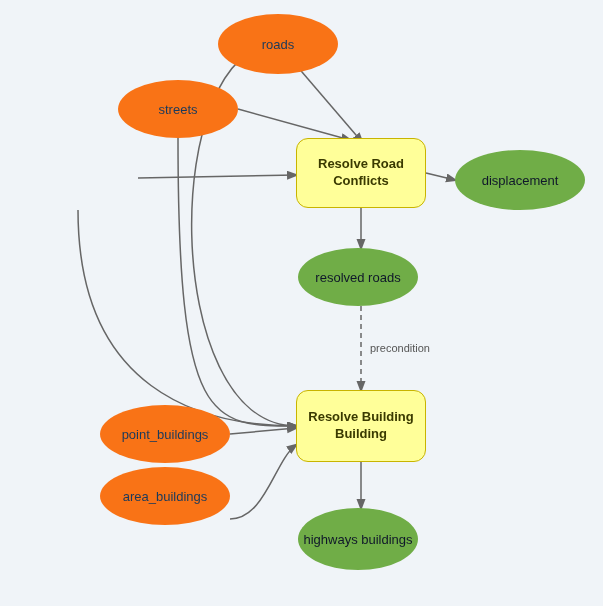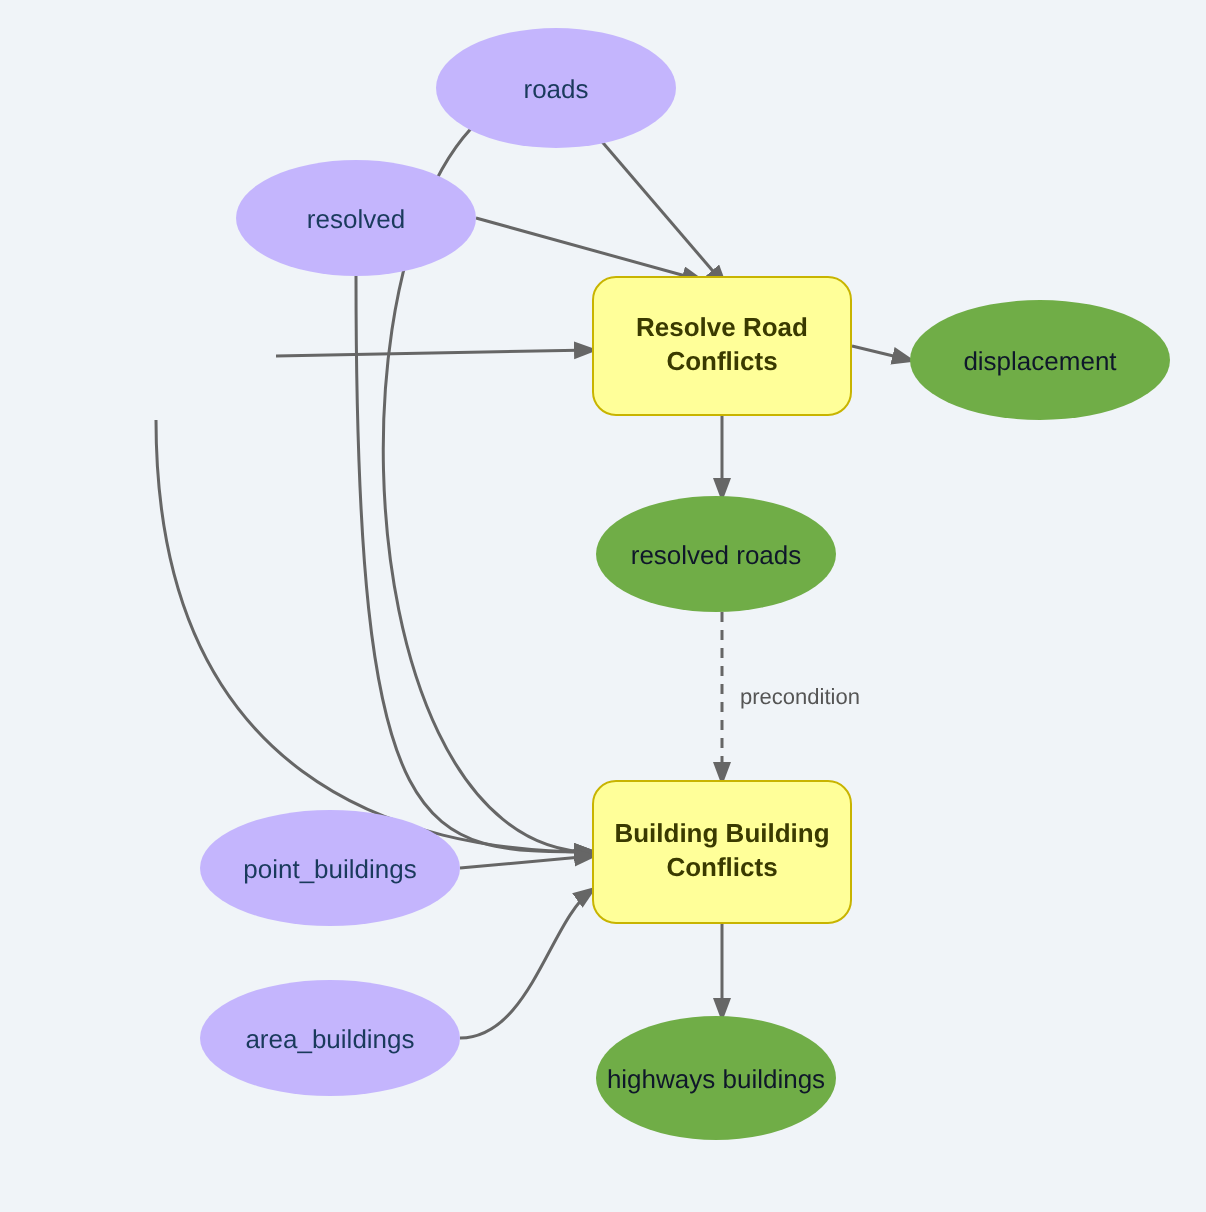--- a/index.html
+++ b/index.html
@@ -18,21 +18,21 @@
     }
     .node {
       position: absolute;
       display: flex;
       align-items: center;
       justify-content: center;
       text-align: center;
     }
     .ellipse {
       border-radius: 50%;
-      background: #c4b5fd;
+      background: #f97316;
       color: #1a3a5c;
       font-weight: 500;
     }
     .ellipse-green {
       border-radius: 50%;
       background: #70ad47;
       color: #0f172a;
       font-weight: 500;
     }
     .rect-yellow {
@@ -91,44 +91,44 @@
     <path d="M230,519 C265,519 275,460 296,445" stroke="#666" stroke-width="1.5" fill="none" marker-end="url(#arrow)"></path>
 
     <line x1="361" y1="462" x2="361" y2="508" stroke="#666" stroke-width="1.5" marker-end="url(#arrow)"></line>
   </svg>
 
   <div class="node ellipse" style="left:218px; top:14px; width:120px; height:60px;">
     <span>roads</span>
   </div>
 
   <div class="node ellipse" style="left:118px; top:80px; width:120px; height:58px;">
-    <span>resolved</span>
+    <span>streets</span>
   </div>
 
 
   <div class="node rect-yellow" style="left:296px; top:138px; width:130px; height:70px; padding:20px;">
     <span>Resolve Road Conflicts</span>
   </div>
 
   <div class="node ellipse-green" style="left:455px; top:150px; width:130px; height:60px;">
     <span>displacement</span>
   </div>
 
   <div class="node ellipse-green" style="left:298px; top:248px; width:120px; height:58px;text-align:right;">
     <span>resolved roads</span>
   </div>
 
   <div class="node ellipse" style="left:100px; top:405px; width:130px; height:58px;">
     <span>point_buildings</span>
   </div>
 
-  <div class="node ellipse" style="left:100px; top:490px; width:130px; height:58px;">
+  <div class="node ellipse" style="left:100px; top:467px; width:130px; height:58px;">
     <span>area_buildings</span>
   </div>
 
   <div class="node rect-yellow" style="left:296px; top:390px; width:130px; height:72px; padding:6px;">
-    <span>Building Building Conflicts</span>
+    <span>Resolve Building Building</span>
   </div>
 
   <div class="node ellipse-green" style="left:298px; top:508px; width:120px; height:62px;">
     <span>highways buildings</span>
   </div>
 </div>
 
 </body></html>

